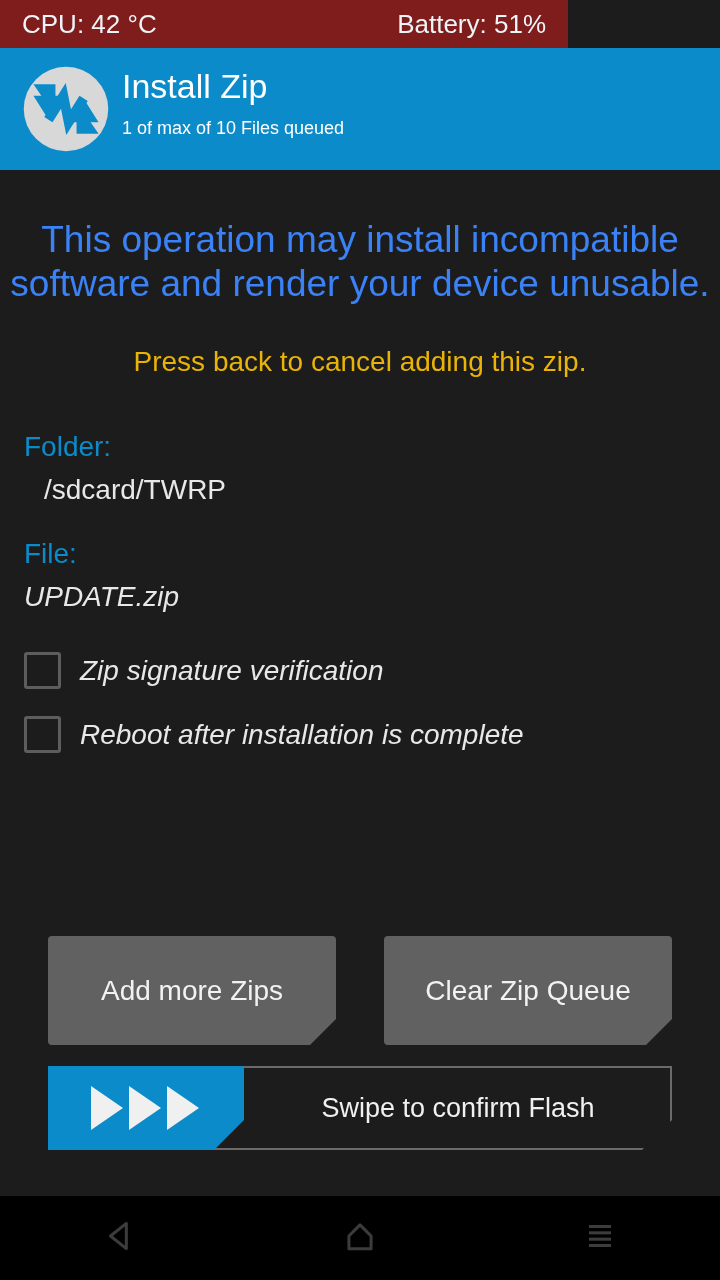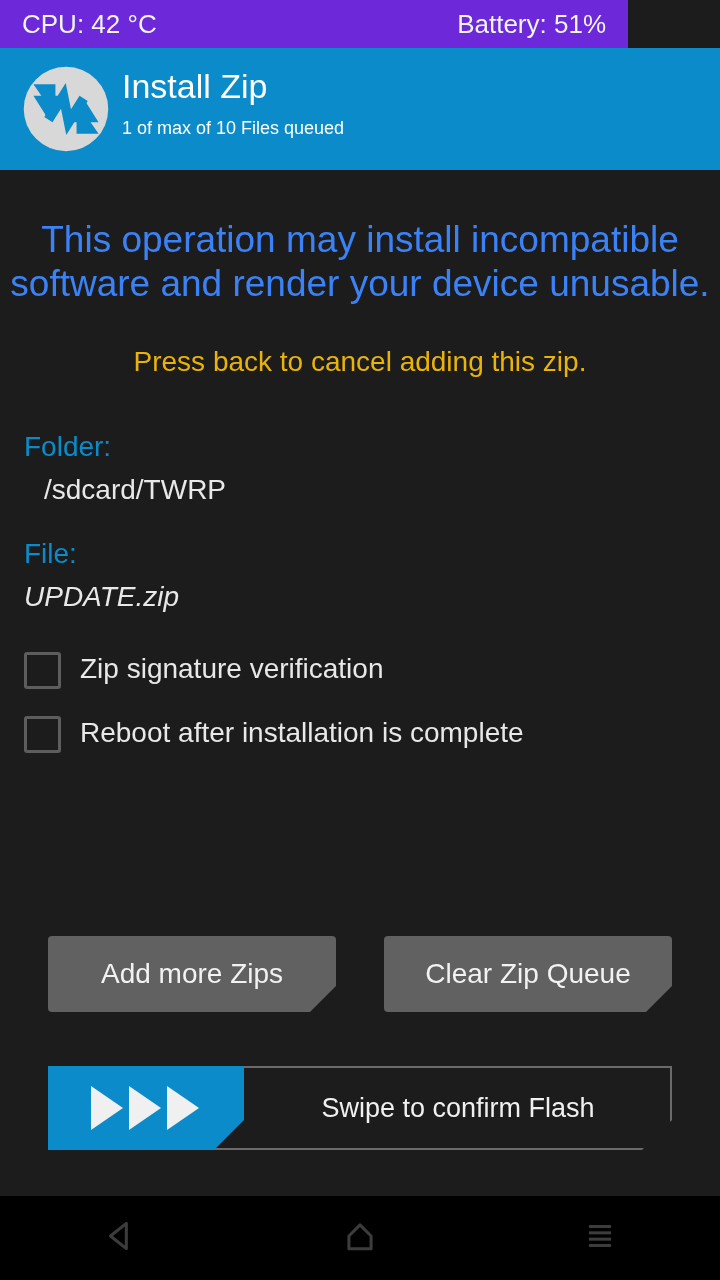--- a/index.html
+++ b/index.html
@@ -6,22 +6,22 @@
   html, body {
     width:720px; height:1280px;
     background:#1c1c1c;
     font-family:"Liberation Sans", sans-serif;
     overflow:hidden;
   }
   body { position:relative; }
 
   
   .statusbar{
-    position:absolute; left:0; top:0; width:628px; height:48px;
-    background:#6d28d9;
+    position:absolute; left:0; top:0; width:568px; height:48px;
+    background:#7f1d1d;
     display:flex; align-items:center;
     color:#eef4f7; font-size:26px;
   }
   .sb-cpu{ position:absolute; left:22px; }
   .sb-clock{ position:absolute; left:0; width:720px; text-align:center; }
   .sb-batt{ position:absolute; right:22px; }
 
   
   .header{
     position:absolute; left:0; top:48px; width:720px; height:122px;
@@ -65,40 +65,40 @@
     position:absolute; left:24px; color:#e8e8e8;
     font-size:28px; line-height:34px;
   }
   .lbl-folder{ top:260px; }
   .val-folder{ top:303px;margin-left:20px; }
   .lbl-file  { top:367px; }
   .val-file  { top:410px;font-style:italic; }
 
   
   .cbrow{
-    position:absolute; left:24px; display:flex; 
+    position:absolute; left:24px; display:flex; align-items:center;font-style:italic;
   }
   .cbrow-1{ top:482px; }
   .cbrow-2{ top:546px; }
   .cbbox{
     width:37px; height:37px;
     border:3px solid #5d5d5d;
     border-radius:3px;
     background:transparent;
     flex:0 0 auto;
   }
   .cblabel{
     margin-left:19px; color:#e8e8e8;
     font-size:28px; line-height:34px; white-space:nowrap;
   }
 
   
   .btn{
     position:absolute;
-    height:76px;
+    height:109px;
     background:#616161;
     color:#f2f2f2;
     font-size:28px;
     display:flex; align-items:center; justify-content:center;
     border-radius:4px;
     -webkit-clip-path: polygon(0 0, 100% 0, 100% calc(100% - 26px), calc(100% - 26px) 100%, 0 100%);
     clip-path: polygon(0 0, 100% 0, 100% calc(100% - 26px), calc(100% - 26px) 100%, 0 100%);
   }
   .btn-add  { left:48px;  top:766px; width:288px; }
   .btn-clear{ left:384px; top:766px; width:288px; }

